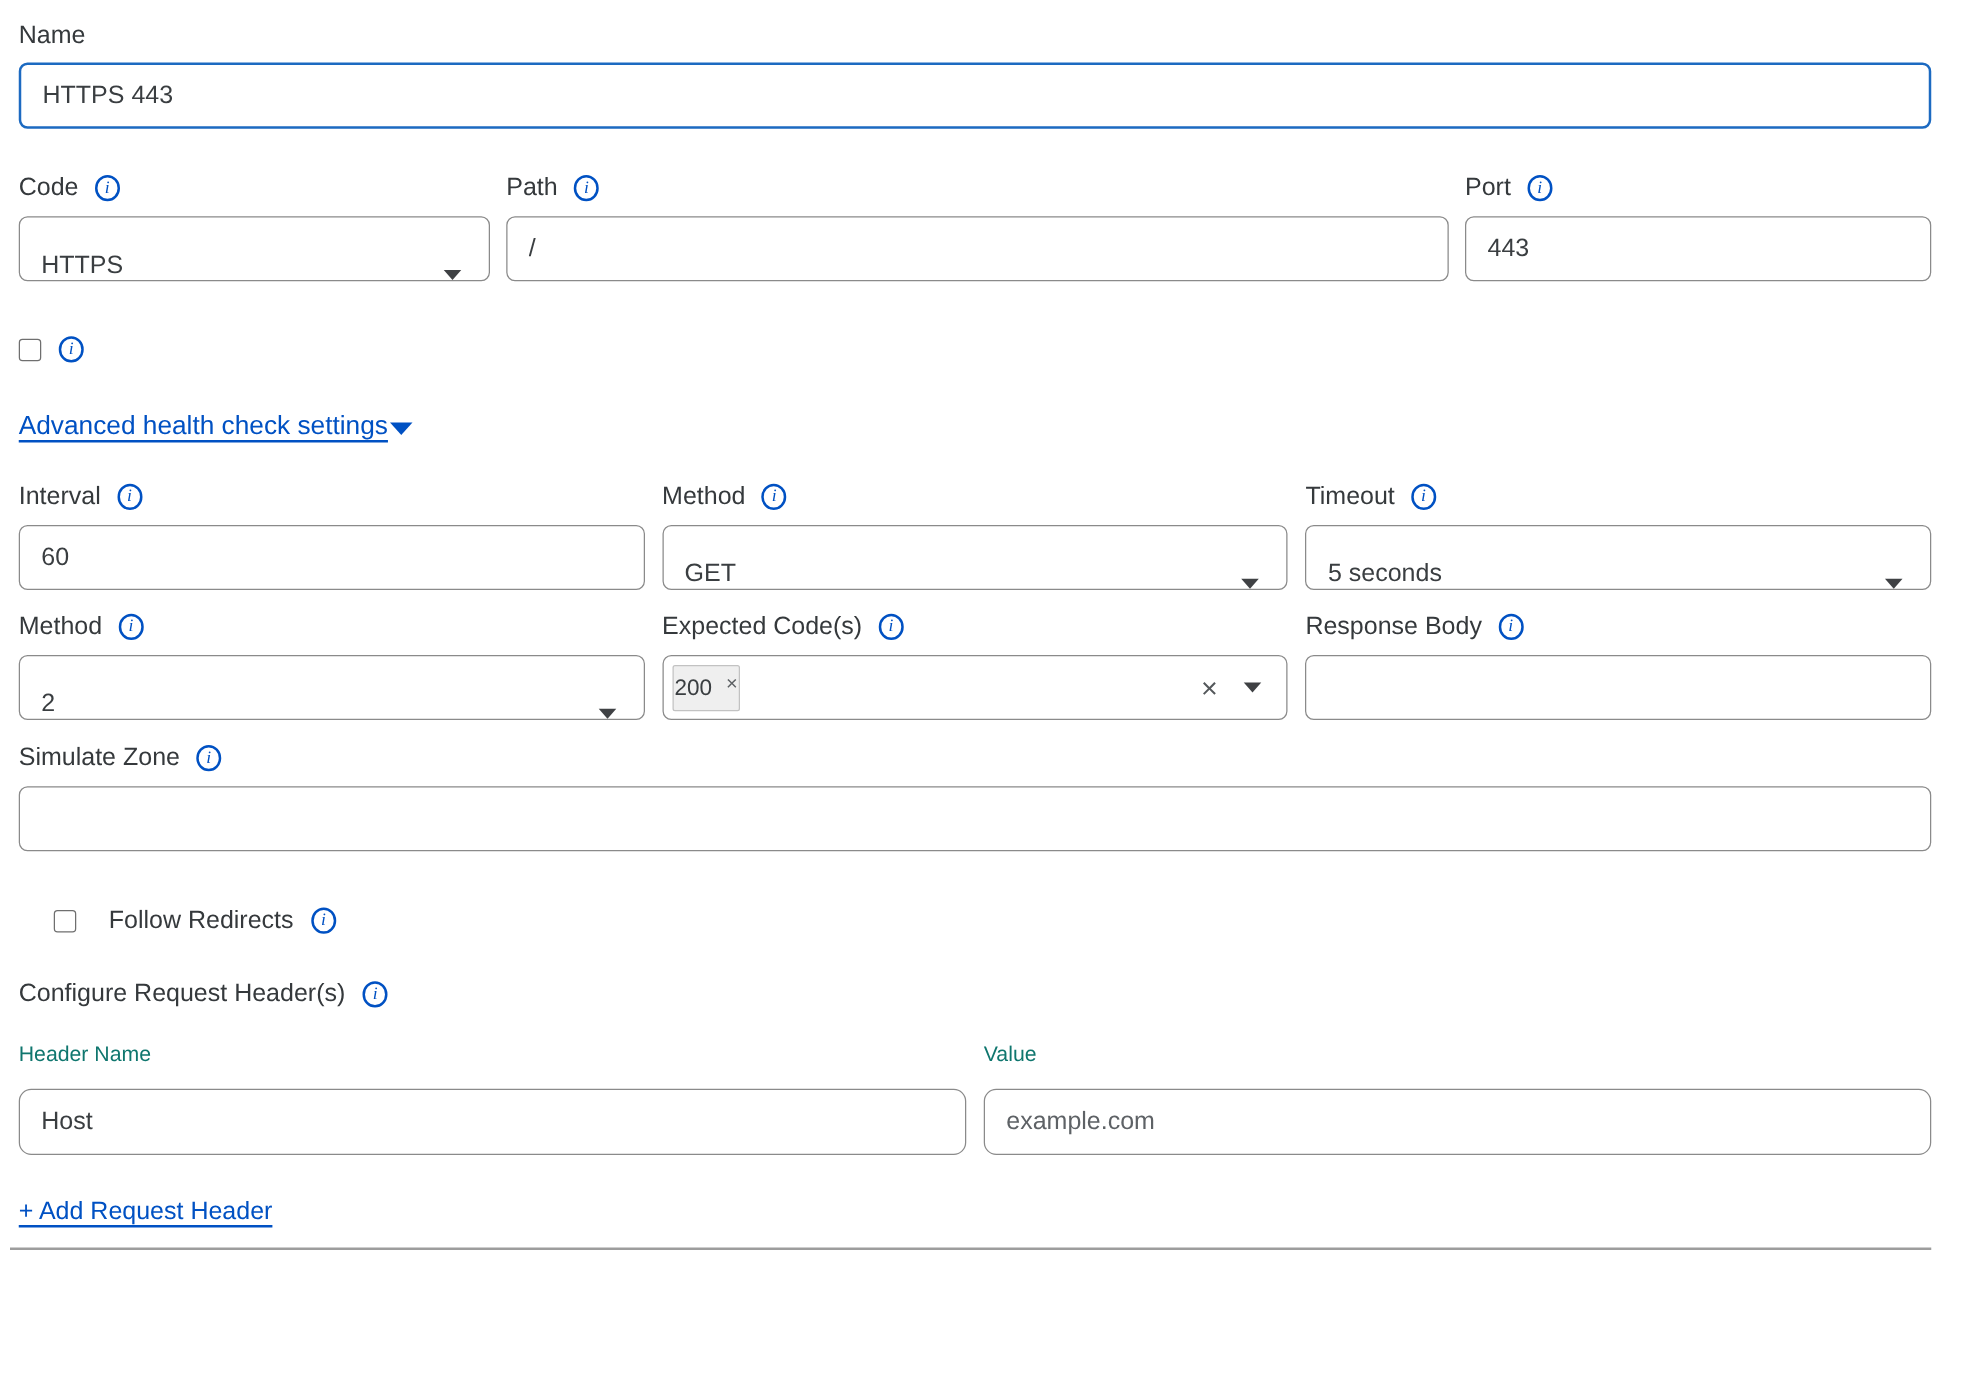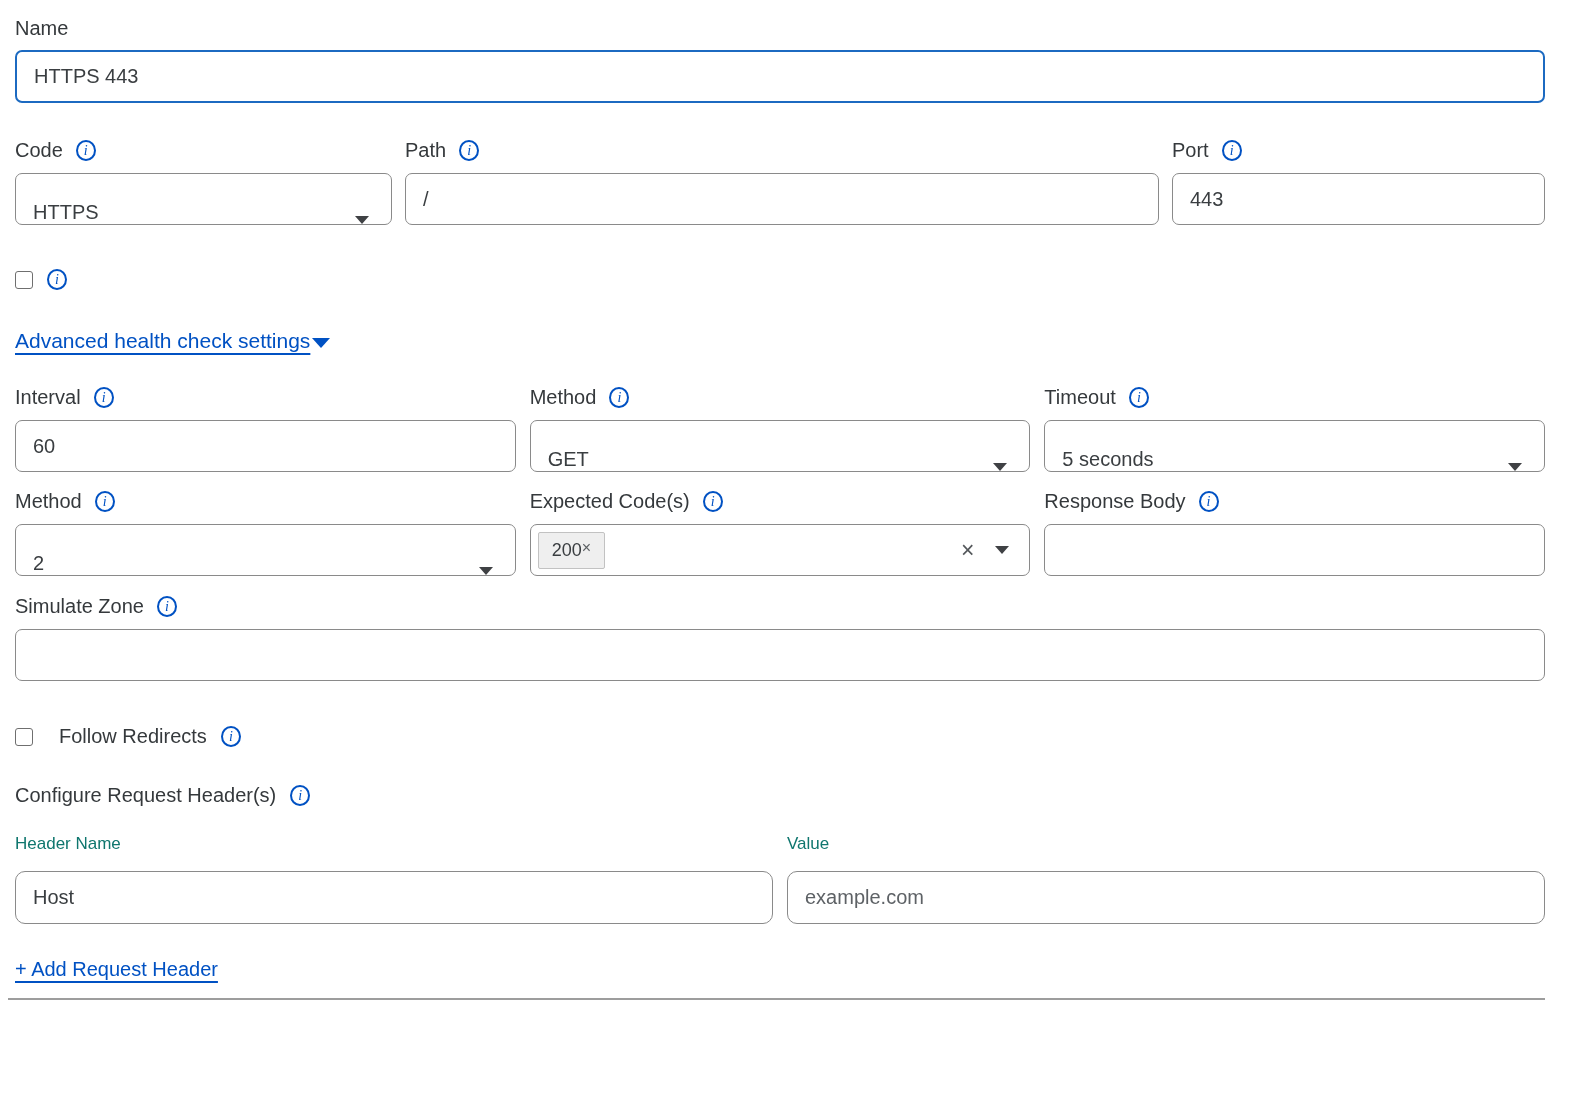--- a/index.html
+++ b/index.html
@@ -54,29 +54,29 @@
   }
 
   .adv-grid { margin-top: 33px; display: grid; grid-template-columns: 1fr 1fr 1fr; column-gap: 14px; row-gap: 18px; }
 
   .multiselect {
     width: 100%; height: 52px; border: 1.5px solid #8a8a8a; border-radius: 7px;
     display: flex; align-items: center; padding: 0 20px 0 7px; background: #fff;
   }
   .tag {
     background: #efefef; border: 1px solid #c2c2c2; border-radius: 2px;
-    font-size: 18px; color: #3a3e41; padding: 7px 13px; display: inline-flex;
-    align-items: flex-start; cursor: default;
+    font-size: 18px; color: #3a3e41; padding: 7px 1px; display: inline-flex;
+    align-items: flex-start; gap: 11px; cursor: default;
   }
   .tag-x { color: #5d6164; font-size: 16px; cursor: pointer; line-height: 1; }
   .ms-controls { margin-left: auto; display: flex; align-items: center; gap: 21px; }
   .clear-x { color: #54585b; font-size: 23px; line-height: 1; cursor: pointer; font-weight: 400; }
 
   .sim-zone { margin-top: 19px; }
-  .follow-row { margin-top: 44px; }
+  .follow-row { margin-top: 44px; margin-left: 28px; }
   .follow-row .cb-label { margin-left: 26px; }
   .configure-row { margin-top: 36px; display: flex; align-items: center; gap: 14px; font-size: 20px; }
   .header-grid { margin-top: 27px; display: grid; grid-template-columns: 1fr 1fr; column-gap: 14px; }
   .header-grid .label-sm { margin-bottom: 17px; }
   .header-grid .text-input { height: 53px; border-radius: 10px; }
 
   .add-link-row { margin-top: 34px; }
   .add-link { font-size: 20px; }
   .divider { border: none; border-top: 2px solid #9d9d9d; margin-top: 17px; margin-left: -7px; width: 1537px; }
 </style>

